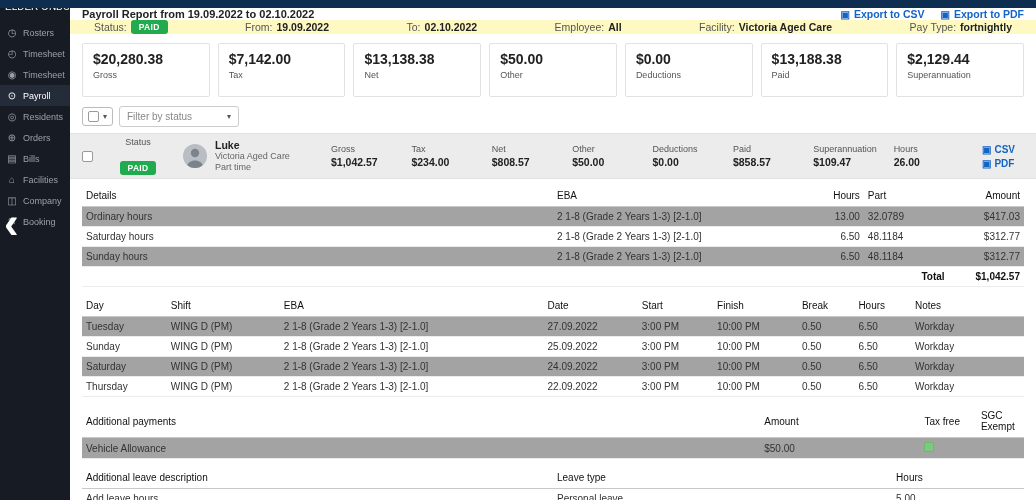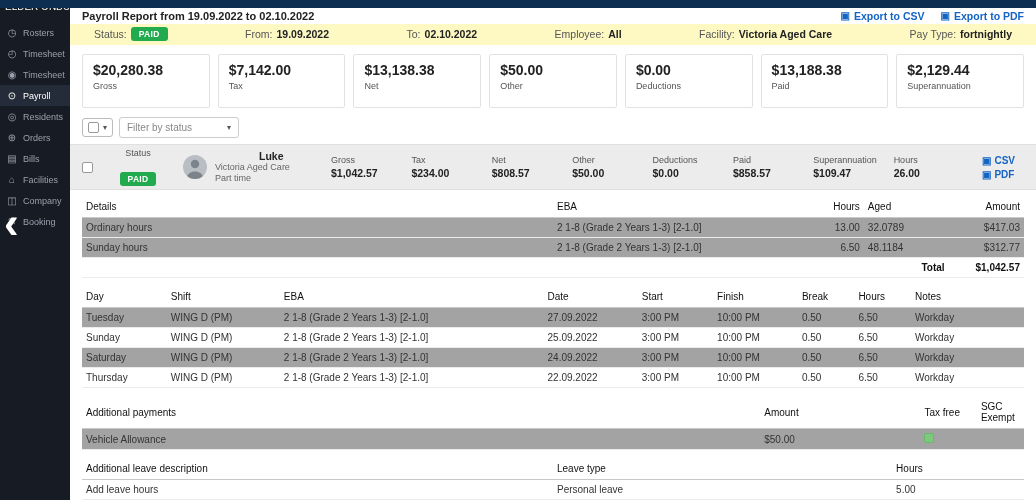--- a/index.html
+++ b/index.html
@@ -39,21 +39,21 @@
   .cb { width: 11px; height: 11px; border: 1px solid #999; border-radius: 2px; background: #fff; display: inline-block; flex-shrink: 0; cursor: pointer; }
   .cb-split { display: flex; align-items: center; gap: 4px; border: 1px solid #bbb; border-radius: 3px; padding: 3px 5px; background: #fff; cursor: pointer; }
   .caret { font-size: 8px; color: #555; }
   .fake-select { display: flex; align-items: center; justify-content: space-between; width: 120px; border: 1px solid #ccc; border-radius: 3px; padding: 4px 7px; font-size: 10px; color: #888; background: #fff; cursor: pointer; }
 
   .employee-row { background: #ececec; border-top: 1px solid #e0e0e0; border-bottom: 1px solid #e0e0e0; display: flex; align-items: center; padding: 5px 12px; height: 46px; gap: 8px; cursor: pointer; }
   .emp-status { width: 74px; text-align: center; }
   .emp-status-label { font-size: 9px; color: #555; margin-bottom: 10px; }
   .avatar { width: 24px; height: 24px; border-radius: 50%; background: #b9bec4; overflow: hidden; flex-shrink: 0; }
   .emp-id { width: 108px; font-size: 9px; color: #666; line-height: 11px; }
-  .emp-name { font-size: 10.5px; font-weight: bold; color: #222; margin-left: 44px; }
+  .emp-name { font-size: 10.5px; font-weight: bold; color: #222; }
   .emp-metrics { flex: 1; display: flex; }
   .metric { flex: 1; }
   .metric-label { font-size: 9px; color: #555; margin-bottom: 2px; }
   .metric-value { font-size: 10.5px; font-weight: bold; color: #222; }
   .row-links { display: flex; flex-direction: column; gap: 3px; width: 42px; }
   .row-link { color: #1464c4; font-size: 10px; font-weight: bold; display: flex; align-items: center; gap: 3px; cursor: pointer; }
 
   table { width: calc(100% - 24px); margin: 6px 12px 0; border-collapse: collapse; font-size: 10px; table-layout: fixed; }
   th { text-align: left; font-weight: normal; color: #111; padding: 5px 4px; border-bottom: 1px solid #c9c9c9; font-size: 10px; }
   td { padding: 4px 4px; color: #333; border-bottom: 1px solid #ececec; overflow: hidden; white-space: nowrap; }
@@ -269,31 +269,38 @@
           <col style="width:27%">
           <col style="width:6%">
           <col style="width:9%">
           <col style="width:8%">
         </colgroup>
       <thead>
         <tr>
           <th>Details</th>
           <th>EBA</th>
           <th class="ta-r">Hours</th>
-          <th>Aged</th>
+          <th>Part</th>
           <th class="ta-r">Amount</th>
         </tr>
       </thead>
       <tbody>
         <tr class="alt">
           <td>Ordinary hours</td>
           <td>2 1-8 (Grade 2 Years 1-3) [2-1.0]</td>
           <td class="ta-r">13.00</td>
           <td>32.0789</td>
           <td class="ta-r">$417.03</td>
+        </tr>
+        <tr>
+          <td>Saturday hours</td>
+          <td>2 1-8 (Grade 2 Years 1-3) [2-1.0]</td>
+          <td class="ta-r">6.50</td>
+          <td>48.1184</td>
+          <td class="ta-r">$312.77</td>
         </tr>
         <tr class="alt">
           <td>Sunday hours</td>
           <td>2 1-8 (Grade 2 Years 1-3) [2-1.0]</td>
           <td class="ta-r">6.50</td>
           <td>48.1184</td>
           <td class="ta-r">$312.77</td>
         </tr>
         <tr>
           <td></td>

